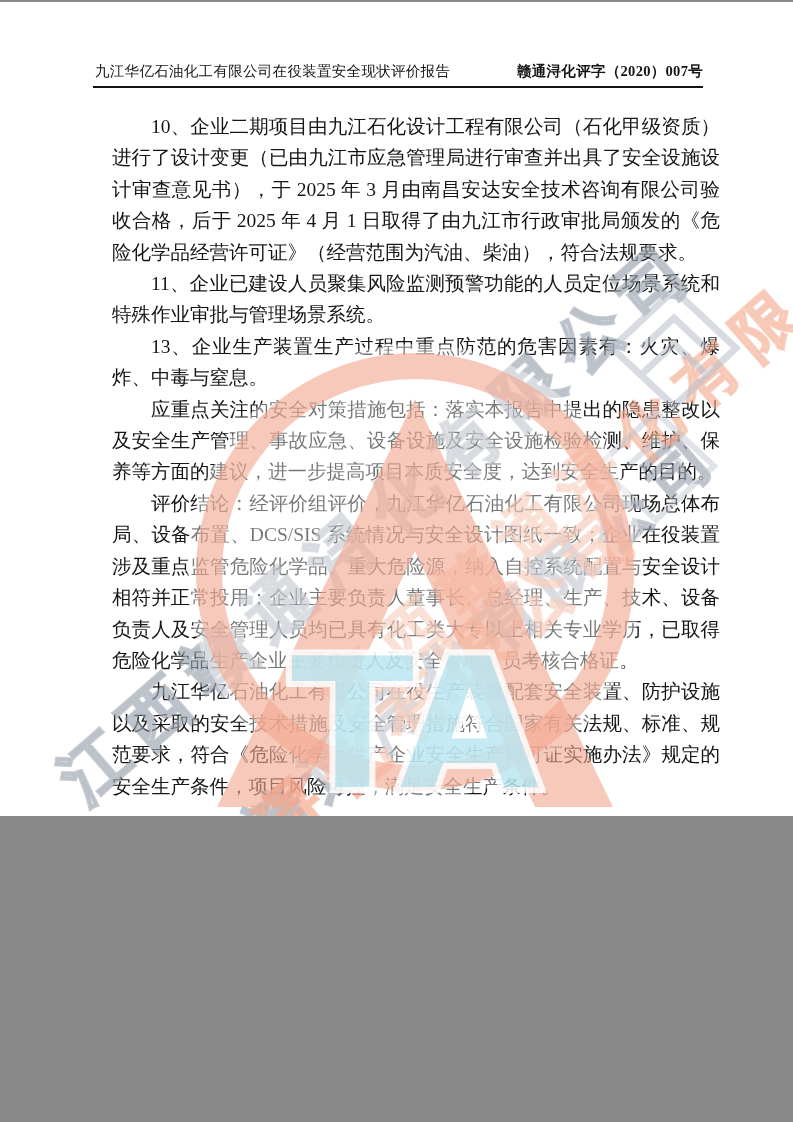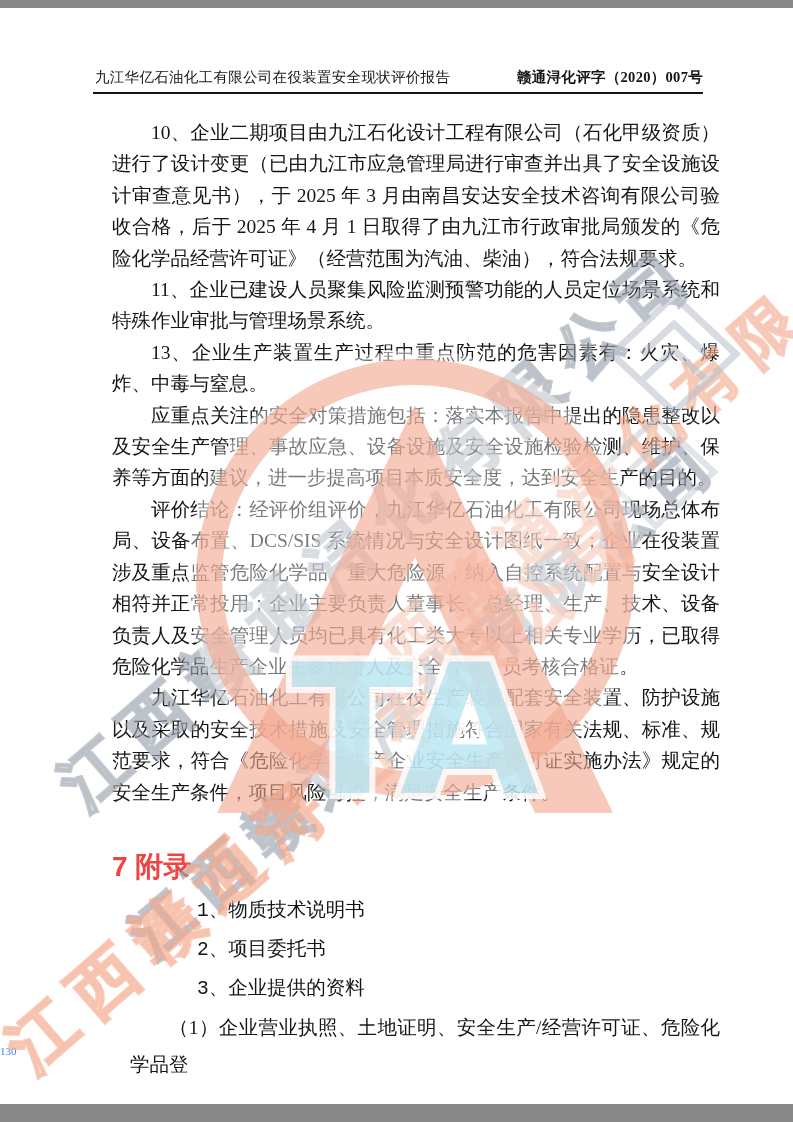--- a/index.html
+++ b/index.html
@@ -1,17 +1,17 @@
 <!DOCTYPE html>
 <html><head>
 <meta charset="utf-8">
 <style>
   html,body{margin:0;padding:0;background:#888;}
   .page{
-    position:relative;width:793px;height:1096px;margin:8px auto;
+    position:relative;width:793px;height:814px;margin:2px auto;
     background:#ffffff;overflow:hidden;
     font-family:"Liberation Serif","DejaVu Serif",serif;
     color:#151515;
   }
   
   .header{
     position:absolute;left:95px;top:60px;width:608px;
     display:flex;justify-content:space-between;align-items:flex-end;
     font-size:14.5px;z-index:1;
   }

